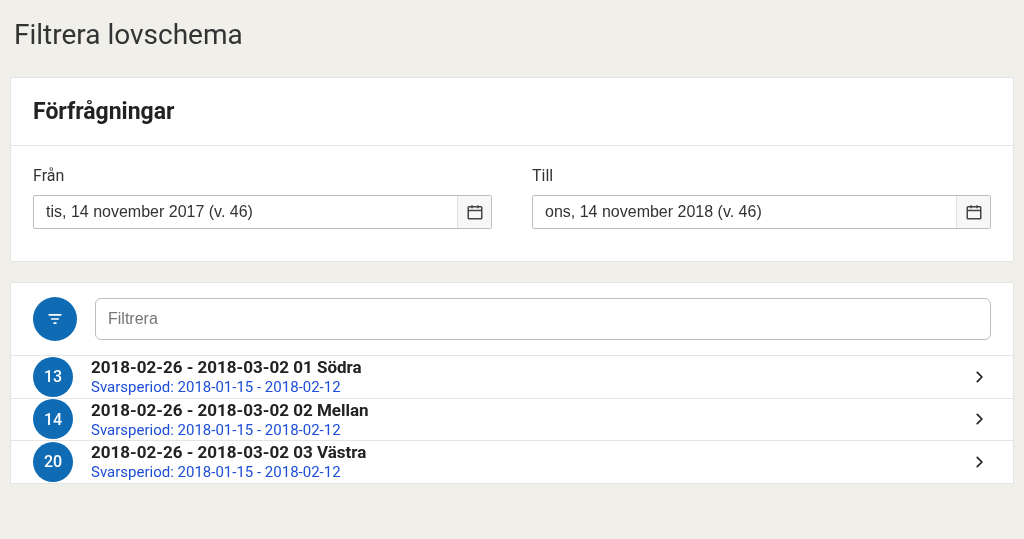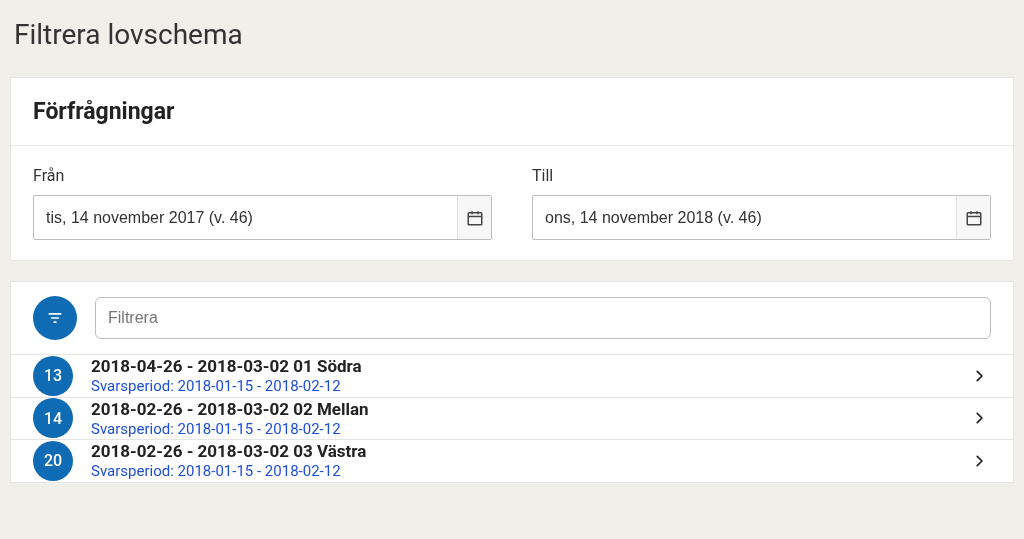--- a/index.html
+++ b/index.html
@@ -24,38 +24,38 @@
     .panel-heading {
       font-size: 23px;
       font-weight: 700;
       color: #222;
       padding: 20px 22px;
       border-bottom: 1px solid #e5e5e5;
     }
     .period-row {
       display: flex;
       gap: 40px;
-      padding: 20px 22px 20px 22px;
+      padding: 20px 22px 32px 22px;
     }
     .field {
       flex: 1;
       display: flex;
       flex-direction: column;
     }
     .field-label {
       font-size: 16px;
       color: #333;
       margin-bottom: 10px;
     }
     .date-input-wrap {
       display: flex;
       align-items: stretch;
       border: 1px solid #bdbdbd;
       border-radius: 2px;
-      height: 45px;
+      height: 34px;
     }
     .date-input {
       flex: 1;
       border: none;
       outline: none;
       padding: 0 12px;
       font-size: 16px;
       color: #333;
       background: transparent;
     }
@@ -188,21 +188,21 @@
         <line x1="8" y1="12" x2="16" y2="12"></line>
         <line x1="11" y1="17" x2="13" y2="17"></line>
       </svg>
     </div>
     <input class="filter-input" placeholder="Filtrera" style="">
   </div>
 
   <div class="list-item">
     <div class="badge">13</div>
     <div class="item-text">
-      <div class="item-title">2018-04-26 - 2018-03-02 01 Södra</div>
+      <div class="item-title">2018-02-26 - 2018-03-02 01 Södra</div>
       <div class="item-sub">Svarsperiod: 2018-01-15 - 2018-02-12</div>
     </div>
     <div class="chev">
       <svg width="14" height="14" viewBox="0 0 24 24" fill="none" stroke="#222" stroke-width="3" stroke-linecap="round" stroke-linejoin="round">
           <polyline points="9 4 17 12 9 20"></polyline>
         </svg>
     </div>
   </div>
 
   <div class="list-item">

